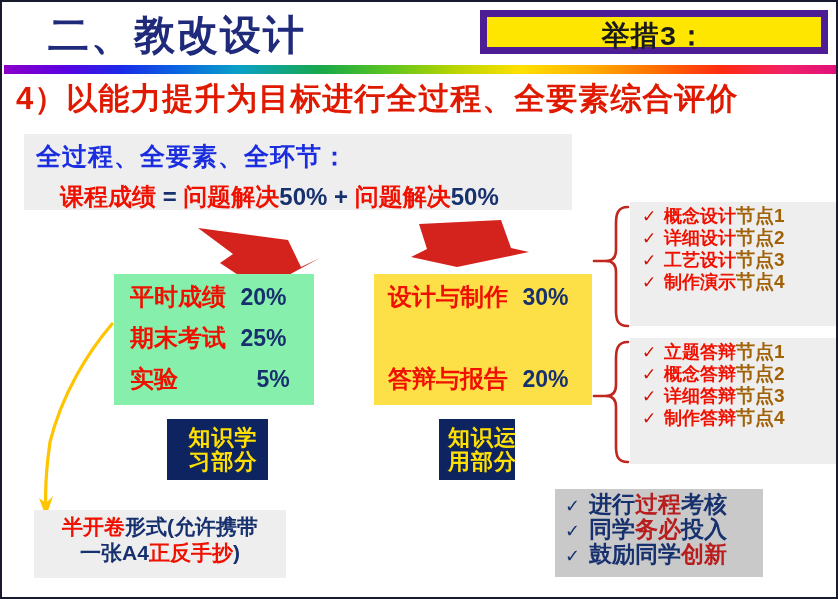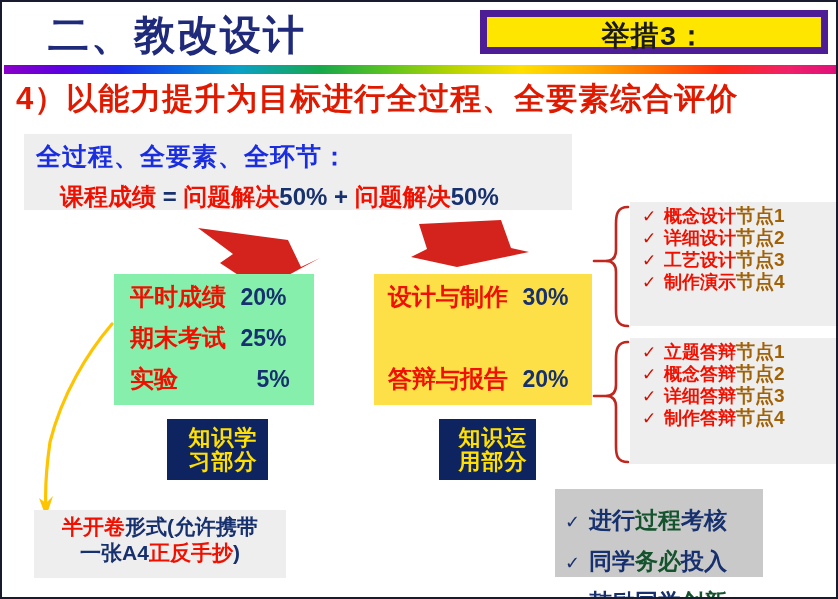--- a/index.html
+++ b/index.html
@@ -116,21 +116,21 @@
     display:flex;flex-direction:column;
     align-items:center;justify-content:center;
     box-sizing:border-box;
     padding-left:11px;
   }
   .part-badge span{
     font-size:22px;font-weight:bold;color:#ffe000;
     line-height:1.07;letter-spacing:1px;white-space:nowrap;
   }
   #badge-learn{left:165px;top:417px;width:101px;height:61px;}
-  #badge-apply{left:437px;top:417px;width:97px;height:61px;}
+  #badge-apply{left:437px;top:417px;width:76px;height:61px;}
 
   
   .node-list{
     position:absolute;
     background:#eeeeee;
     box-sizing:border-box;
     padding:4px 8px 4px 12px;
   }
   #nodes-design{left:628px;top:200px;width:206px;height:124px;}
   #nodes-defense{left:628px;top:336px;width:206px;height:126px;}
@@ -161,22 +161,22 @@
   
   #goals-box{
     position:absolute;left:553px;top:487px;
     width:208px;height:88px;
     background:#c9c9c9;
     box-sizing:border-box;
     padding:3px 6px 0 10px;
   }
   .goal-row{display:flex;align-items:baseline;white-space:nowrap;line-height:1.05;margin-bottom:1px;}
   .goal-check{color:#17306e;font-size:18px;font-weight:bold;width:24px;display:inline-block;}
-  .gb{font-size:23px;font-weight:bold;color:#17306e;margin-top:16px;}
-  .gr{font-size:23px;font-weight:bold;color:#14532d;}
+  .gb{font-size:23px;font-weight:bold;color:#17306e;}
+  .gr{font-size:23px;font-weight:bold;color:#b91c1c;}
 
   svg.overlay{position:absolute;left:0;top:0;width:838px;height:599px;pointer-events:none;}
 </style>
 </head>
 <body>
 
 <div id="slide">
 
   <div id="header">
     <div id="section-title">二、教改设计</div>

